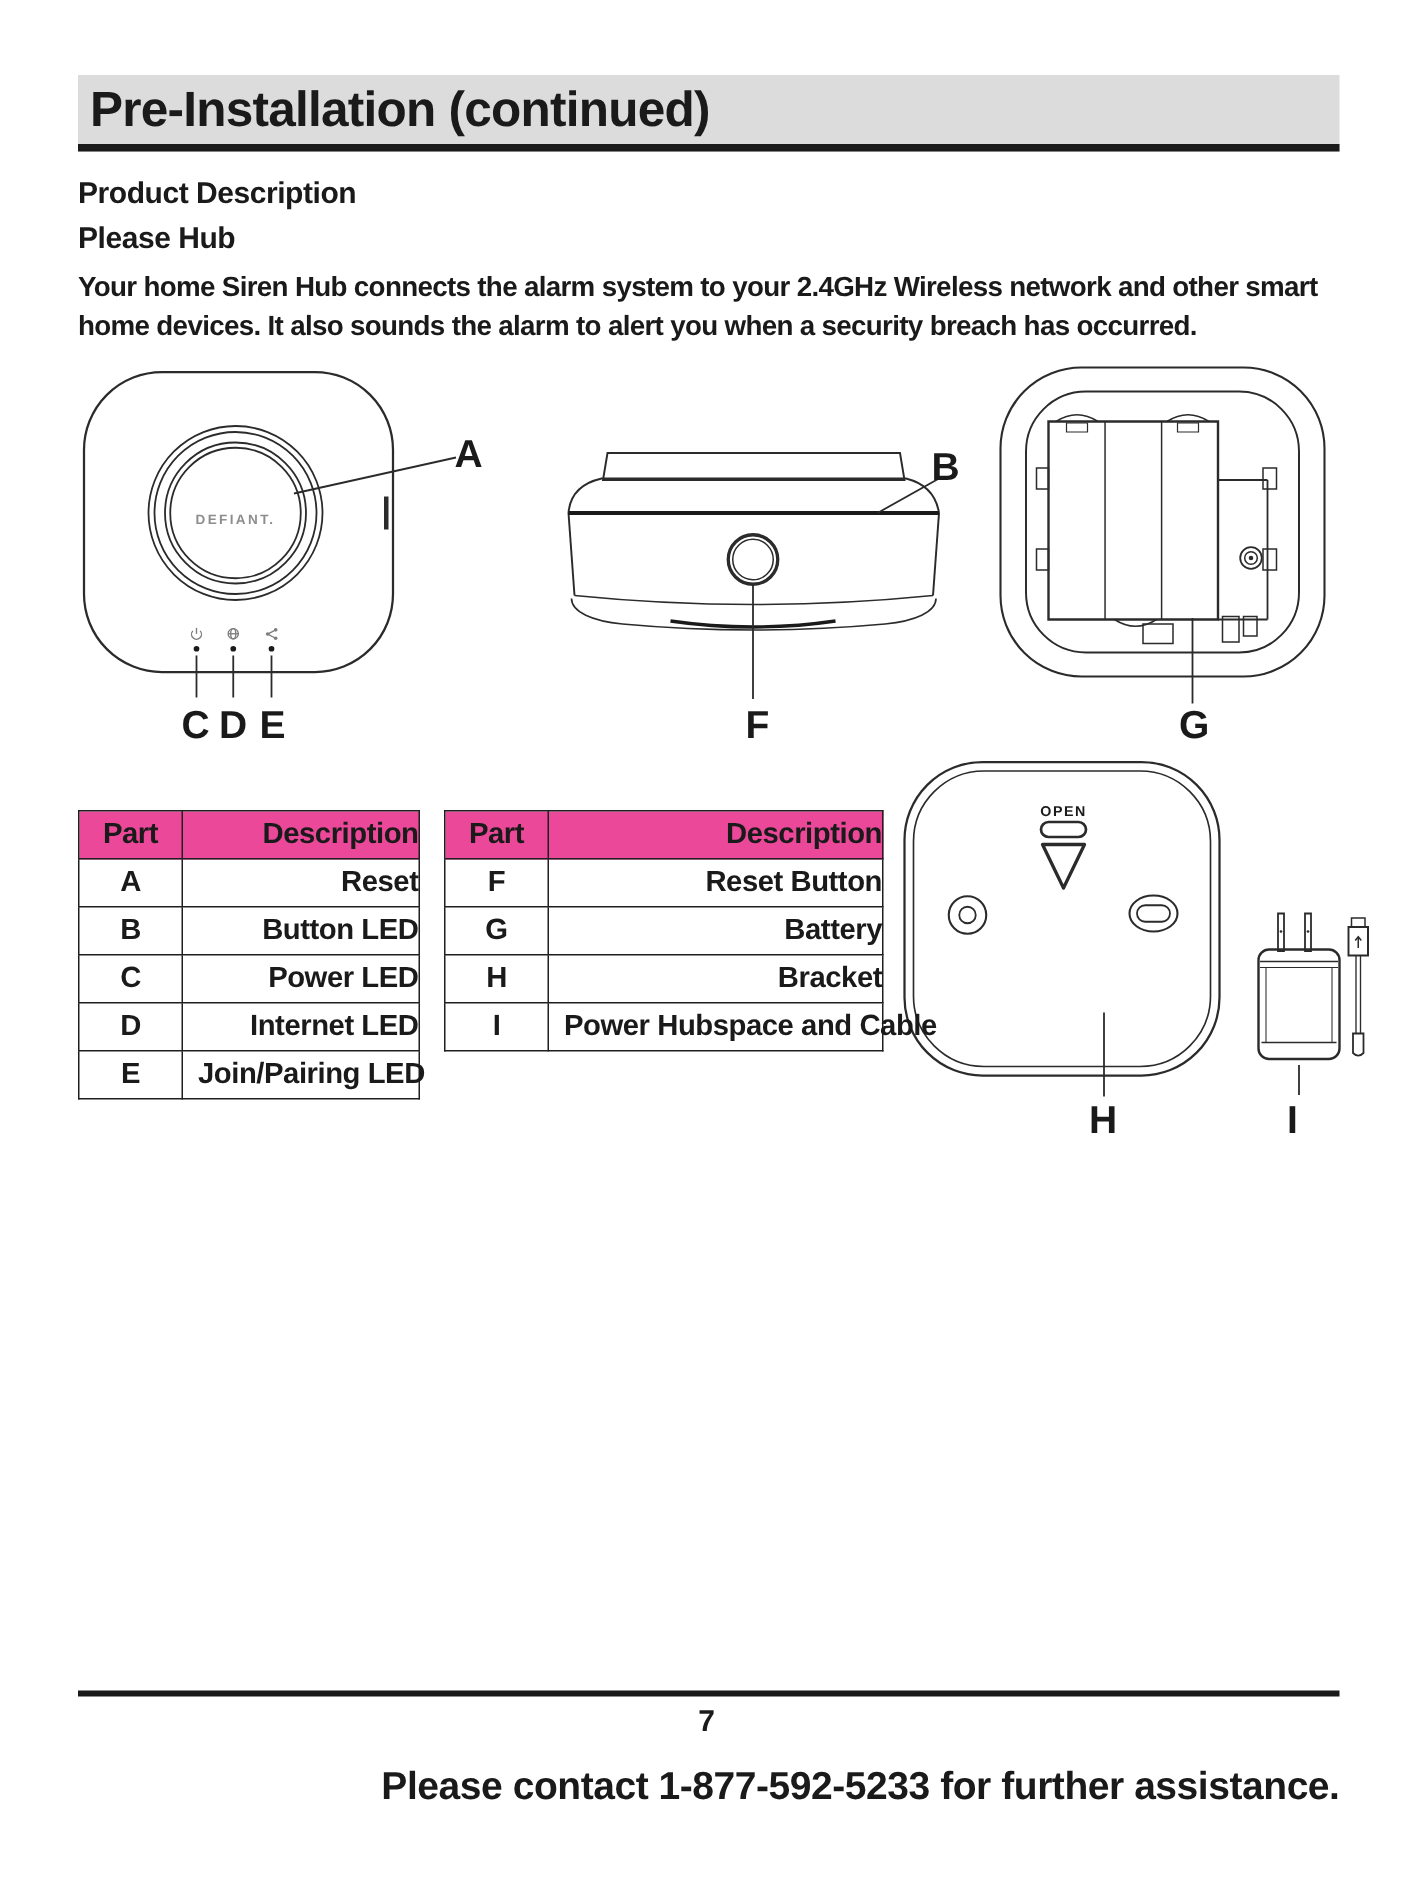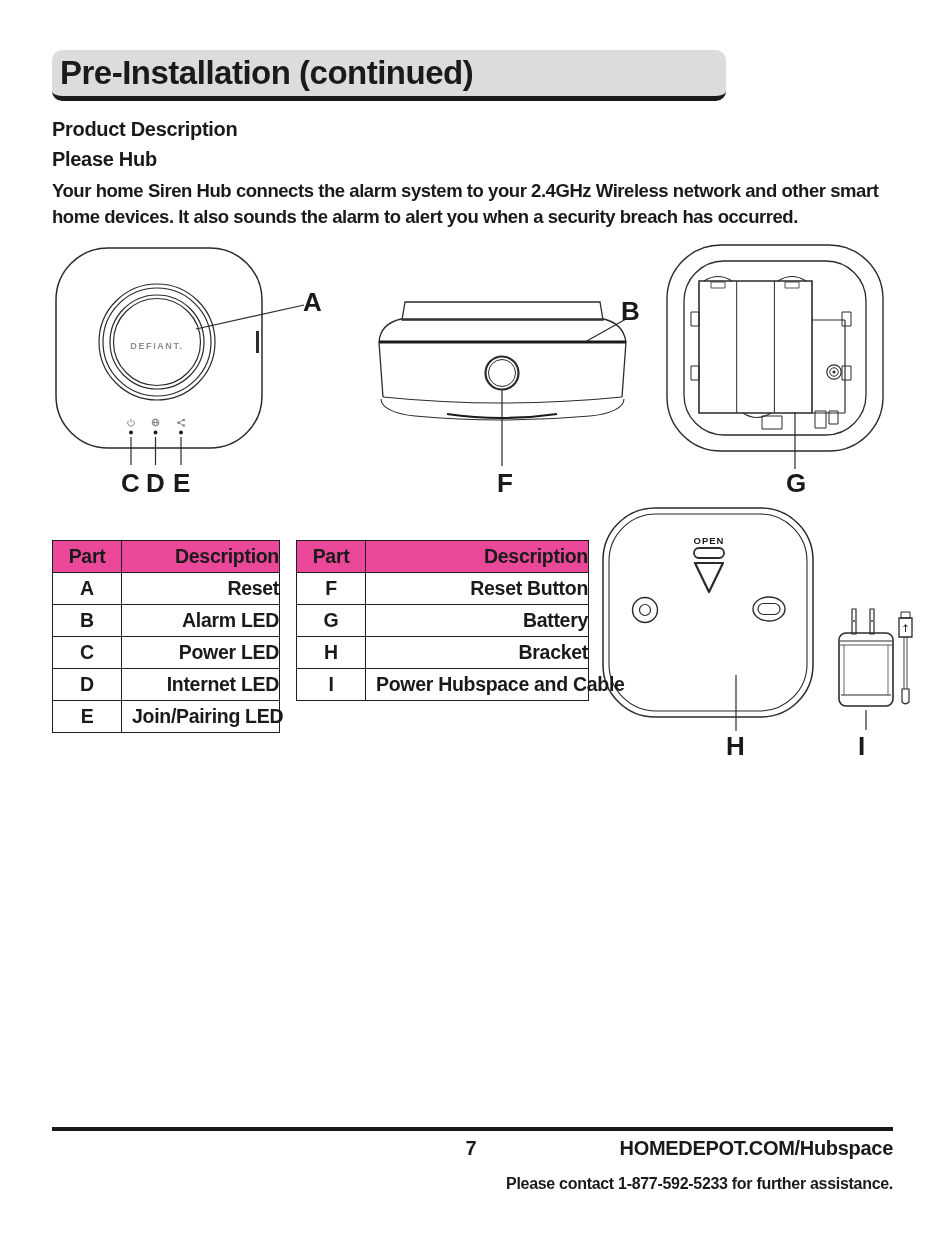--- a/index.html
+++ b/index.html
@@ -1,23 +1,23 @@
 <!DOCTYPE html>
 <html><head>
 <meta charset="utf-8">
 <style>
   html,body { margin:0; padding:0; background:#fff; }
   .page {
     position:relative; width:945px; height:1260px; background:#ffffff;
     font-family:"Liberation Sans", sans-serif; color:#1f1f1f; overflow:hidden;
   }
   .header-bar {
-    position:absolute; left:52px; top:50px; width:674px; height:46px;
+    position:absolute; left:52px; top:50px; width:841px; height:46px;
     background:#dcdcdc; border-bottom:5px solid #1a1a1a;
-    display:flex; align-items:center;border-radius:10px;
+    display:flex; align-items:center;
   }
   .header-bar .title {
     font-size:33px; font-weight:bold; letter-spacing:-0.5px; padding-left:8px; color:#1a1a1a;
   }
   .h2 { position:absolute; left:52px; font-size:20px; font-weight:bold; letter-spacing:-0.3px; color:#1a1a1a; }
   .para {
     position:absolute; left:52px; top:178px; width:852px;
     font-size:18.5px; font-weight:bold; letter-spacing:-0.45px; line-height:26px; color:#1a1a1a;
   }
   .callout {
@@ -192,21 +192,21 @@
         <tr>
       <th class="col-part">Part</th>
       <th class="col-desc">Description</th>
     </tr>
     <tr>
       <td class="col-part">A</td>
       <td class="col-desc">Reset</td>
     </tr>
     <tr>
       <td class="col-part">B</td>
-      <td class="col-desc">Alarm LED</td>
+      <td class="col-desc">Button LED</td>
     </tr>
     <tr>
       <td class="col-part">C</td>
       <td class="col-desc">Power LED</td>
     </tr>
     <tr>
       <td class="col-part">D</td>
       <td class="col-desc">Internet LED</td>
     </tr>
     <tr>
@@ -236,16 +236,15 @@
     </tr>
     <tr>
       <td class="col-part">I</td>
       <td class="col-desc">Power Hubspace and Cable</td>
     </tr>
   </tbody>
     </table>
 
   <div class="footer-rule"></div>
   <div class="footer-text" style="left:441px; top:1137px; width:60px; text-align:center;">7</div>
-  <div class="footer-text" style="right:52px; top:1137px;">HOMEDEPOT.COM/Hubspace</div>
-  <div class="footer-text" style="right:52px; top:1175px; font-size:16px;">Please contact 1-877-592-5233 for further assistance.</div>
+  <div class="footer-text" style="right:52px; top:1175px; font-size:26px;">Please contact 1-877-592-5233 for further assistance.</div>
 
 </div>
 
 </body></html>

